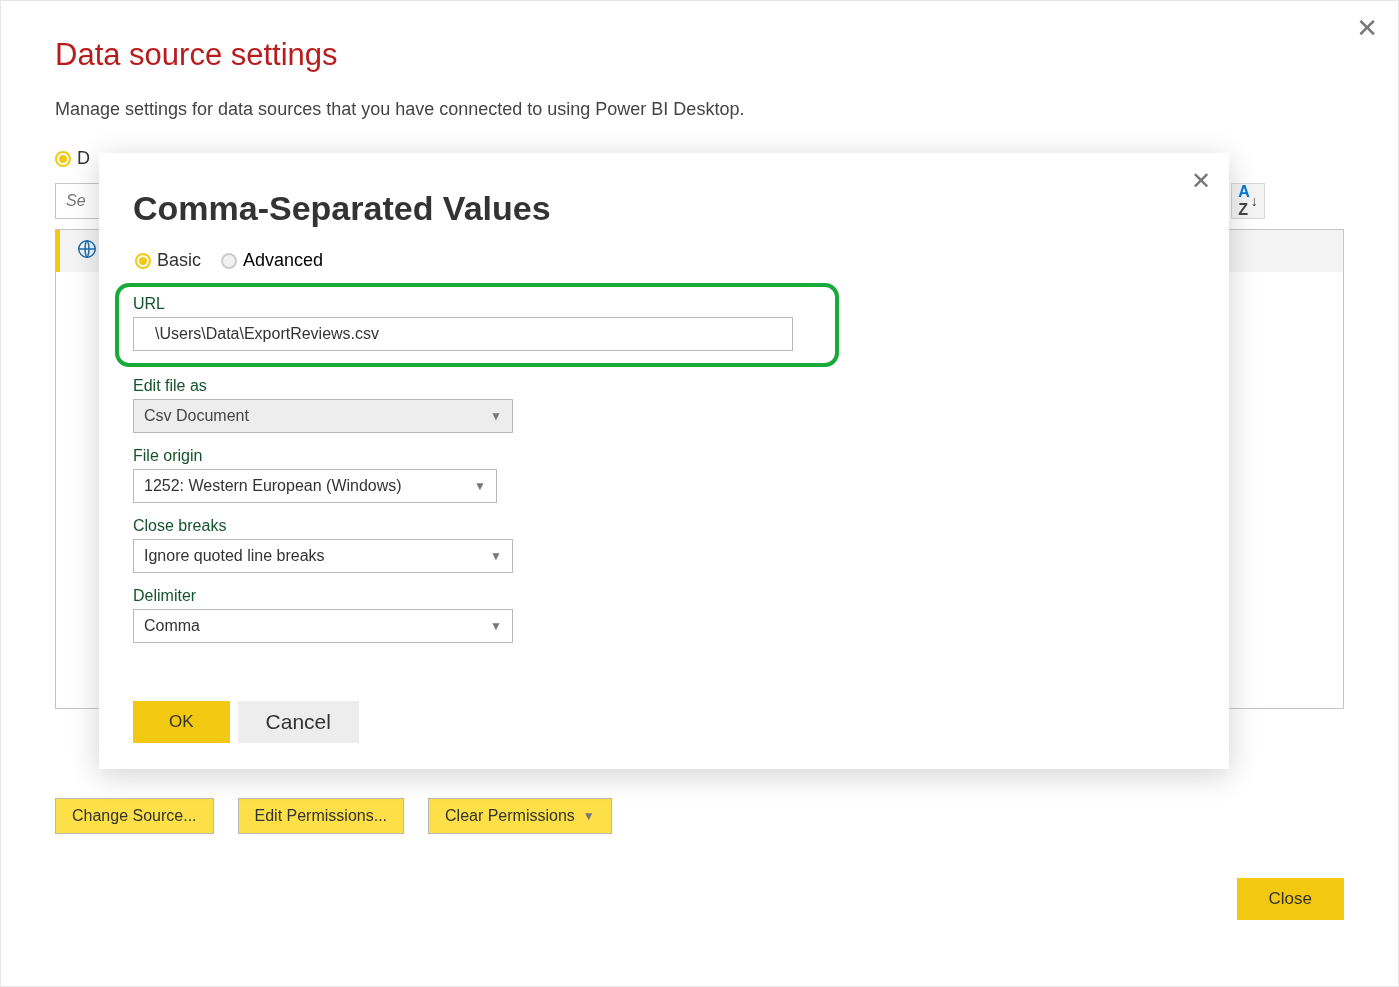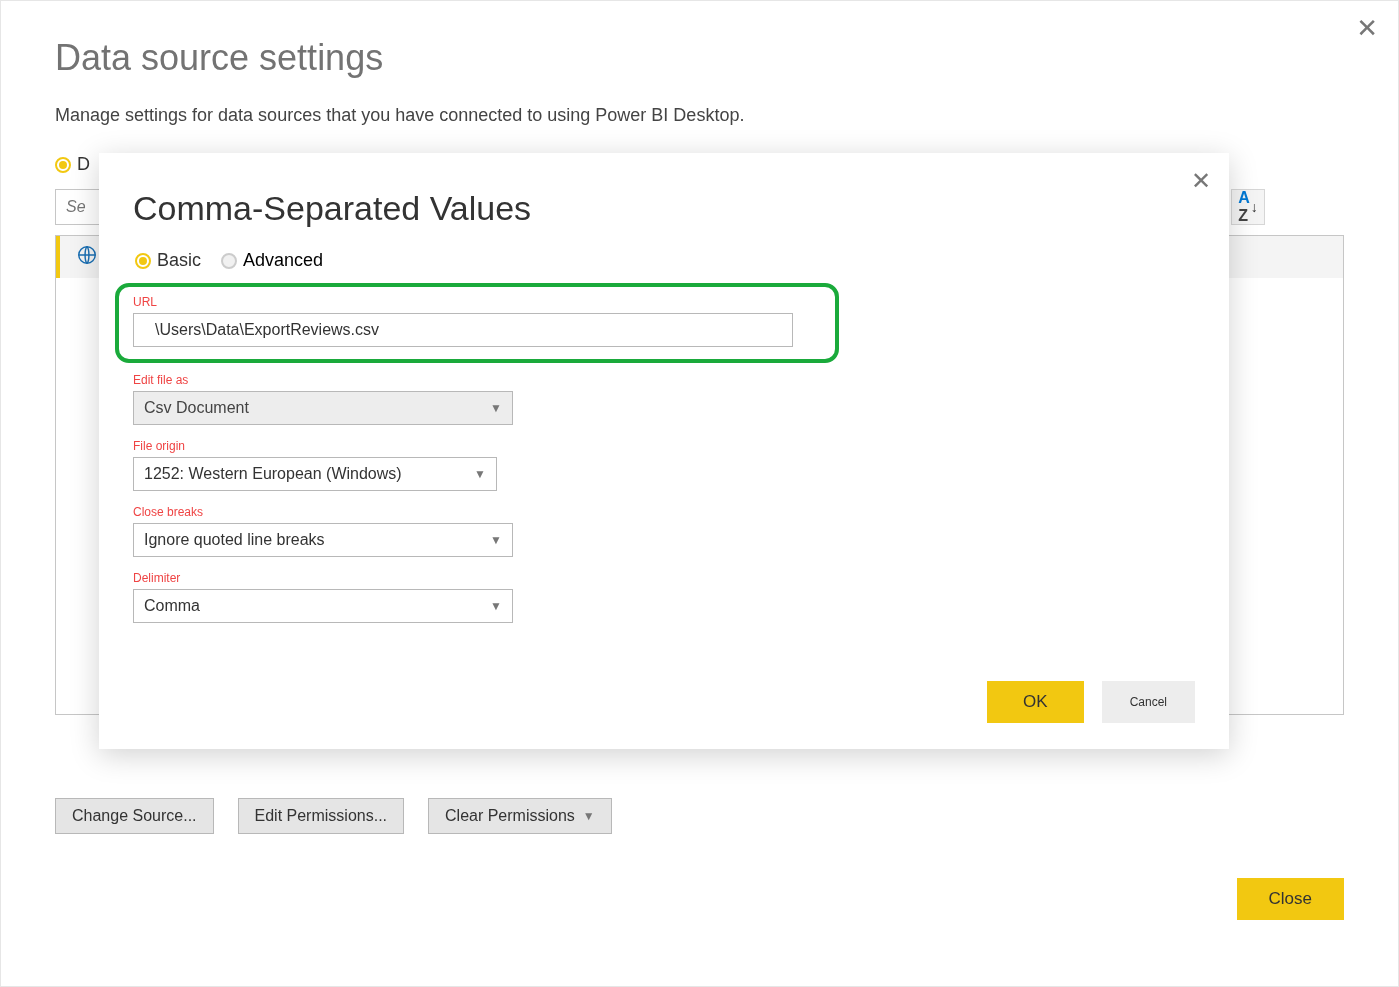--- a/index.html
+++ b/index.html
@@ -20,23 +20,23 @@
   .outer-close {
     position: absolute;
     top: 14px; right: 20px;
     font-size: 26px;
     color: #777;
     cursor: pointer;
     line-height: 1;
     font-weight: 300;
   }
   h1.page-title {
-    font-size: 36px;
+    font-size: 31px;
     font-weight: 300;
-    color: #737373;
+    color: #b91c1c;
     margin: 0 0 26px 0;
   }
   .page-subtitle {
     font-size: 18px;
     color: #444;
     margin: 8px 0 28px 0;
   }
   .radio-row {
     display: flex;
     gap: 20px;
@@ -115,21 +115,21 @@
     position: absolute;
     left: 54px;
     bottom: 152px;
     display: flex;
     gap: 24px;
   }
   .btn {
     height: 36px;
     padding: 0 16px;
     border: 1px solid #b8b8b8;
-    background: #e5e5e5;
+    background: #fde047;
     font-size: 16px;
     color: #333;
     display: inline-flex;
     align-items: center;
     gap: 8px;
     cursor: pointer;
   }
   .btn .chevron { color: #777; font-size: 12px; }
   .close-footer {
     position: absolute;
@@ -143,21 +143,21 @@
     border: none;
     font-size: 17px;
     color: #333;
     cursor: pointer;
   }
   .btn-secondary {
     height: 42px;
     padding: 0 28px;
     background: #ededed;
     border: none;
-    font-size: 12px;
+    font-size: 21px;
     color: #333;
     cursor: pointer;
   }
 
   
   .modal {
     position: absolute;
     left: 98px; top: 152px;
     width: 1130px;
     background: #fff;
@@ -167,36 +167,36 @@
   .modal-close {
     position: absolute;
     top: 14px; right: 18px;
     font-size: 24px;
     color: #777;
     cursor: pointer;
     font-weight: 300;
   }
   .modal h2 {
     font-size: 34px;
-    font-weight: 400;
+    font-weight: 700;
     margin: 6px 0 22px 0;
     color: #333;
   }
   .modal .radio-row { margin-bottom: 18px; margin-left: 2px; }
   .field-group { margin-bottom: 14px; }
   .highlight-box {
     border: 4px solid #1aaa3b;
     border-radius: 14px;
     padding: 8px 14px 12px 14px;
     margin: -6px -8px 10px -18px;
     width: 724px;
   }
   .field-label {
-    font-size: 12px;
-    color: #ef4444;
+    font-size: 16px;
+    color: #14532d;
     margin-bottom: 4px;
   }
   .text-input {
     width: 660px;
     height: 34px;
     border: 1px solid #b8b8b8;
     padding: 0 21px;
     font-size: 16px;
     color: #333;
     background: #fff;
@@ -211,22 +211,22 @@
     font-size: 16px;
     color: #333;
     background: #fff;
     cursor: pointer;
   }
   .select.disabled { background: #ededed; color: #444; }
   .select .chev { color: #777; font-size: 12px; }
   .sel-med { width: 380px; }
   .modal-footer {
     display: flex;
-    justify-content: flex-end;
-    gap: 18px;
+    justify-content: flex-start;
+    gap: 8px;
     margin-top: 58px;
   }
 </style>
 </head>
 <body>
 
 <div class="outer">
   <span class="outer-close">✕</span>
 
   <h1 class="page-title">Data source settings</h1>

